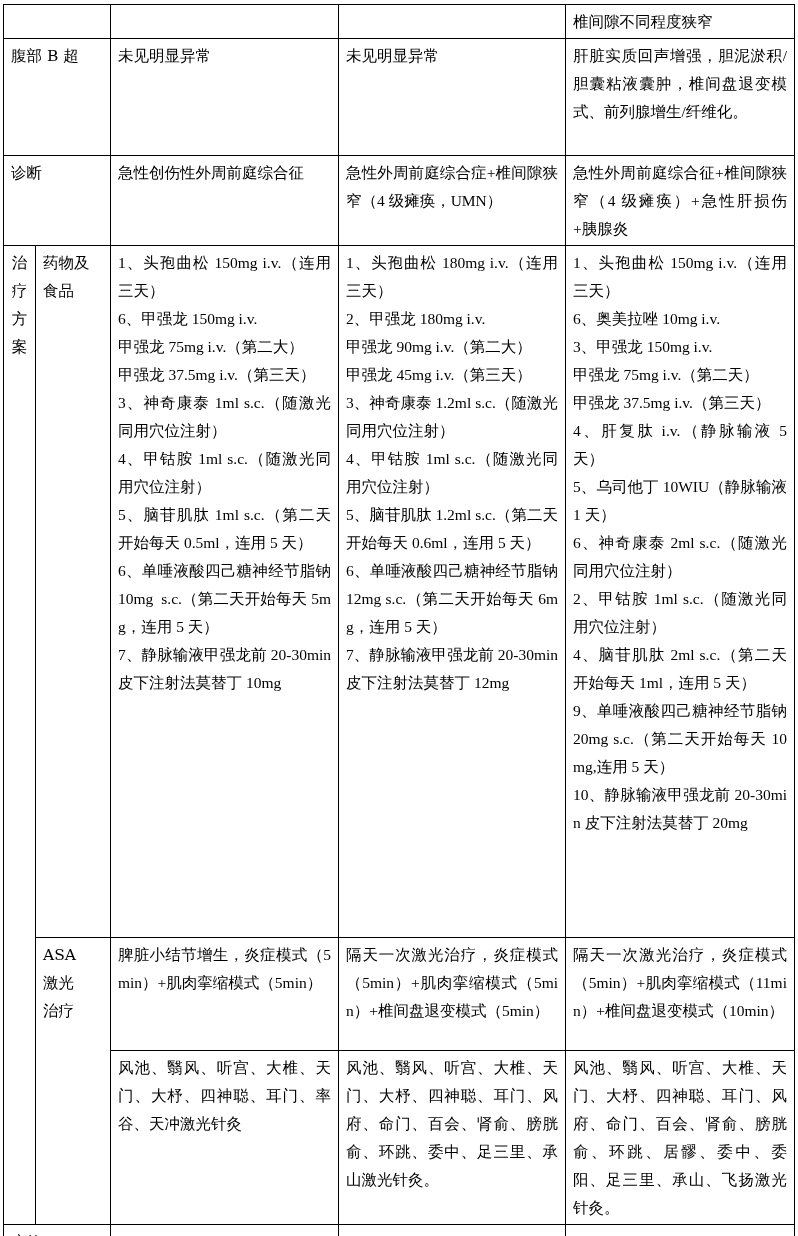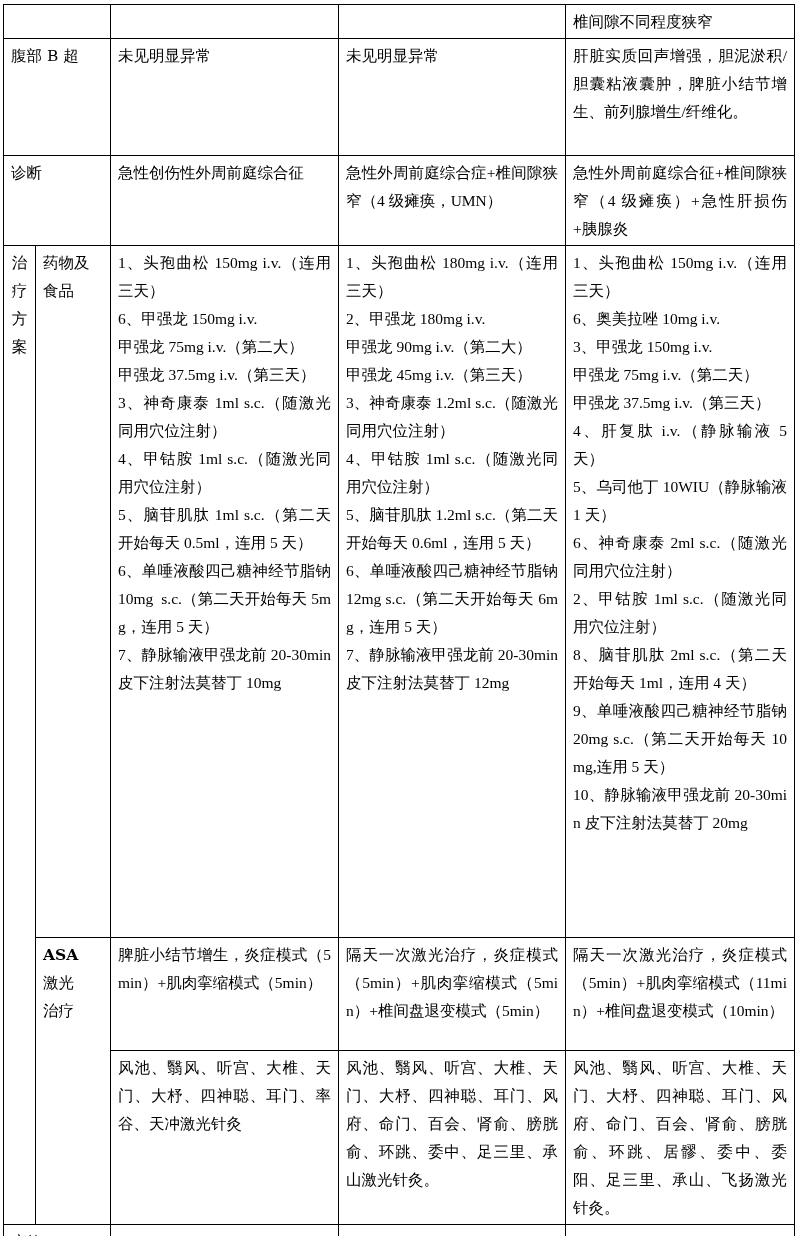--- a/index.html
+++ b/index.html
@@ -30,21 +30,21 @@
       <td colspan="2"></td>
       <td></td>
       <td></td>
       <td class="just">椎间隙不同程度狭窄</td>
     </tr>
 
     <tr style="height:117px">
       <td colspan="2">腹部 B 超</td>
       <td>未见明显异常</td>
       <td>未见明显异常</td>
-      <td class="just">肝脏实质回声增强，胆泥淤积/胆囊粘液囊肿，脾脏小结节增生、前列腺增生/纤维化。</td>
+      <td class="just">肝脏实质回声增强，胆泥淤积/胆囊粘液囊肿，椎间盘退变模式、前列腺增生/纤维化。</td>
     </tr>
 
     <tr style="height:85px">
       <td colspan="2">诊断</td>
       <td class="just">急性创伤性外周前庭综合征</td>
       <td class="just">急性外周前庭综合症+椎间隙狭窄（4 级瘫痪，UMN）</td>
       <td class="just">急性外周前庭综合征+椎间隙狭窄（4 级瘫痪）+急性肝损伤+胰腺炎</td>
     </tr>
 
     <tr style="height:692px">
@@ -80,29 +80,29 @@
       <td class="just">
         <span class="line">1、头孢曲松 150mg i.v.（连用三天）</span>
         <span class="line">6、奥美拉唑 10mg i.v.</span>
         <span class="line">3、甲强龙 150mg i.v.</span>
         <span class="line">甲强龙 75mg i.v.（第二天）</span>
         <span class="line">甲强龙 37.5mg i.v.（第三天）</span>
         <span class="line">4、肝复肽 i.v.（静脉输液 5 天）</span>
         <span class="line">5、乌司他丁 10WIU（静脉输液 1 天）</span>
         <span class="line">6、神奇康泰 2ml s.c.（随激光同用穴位注射）</span>
         <span class="line">2、甲钴胺 1ml s.c.（随激光同用穴位注射）</span>
-        <span class="line">8、脑苷肌肽 2ml s.c.（第二天开始每天 1ml，连用 4 天）</span>
+        <span class="line">4、脑苷肌肽 2ml s.c.（第二天开始每天 1ml，连用 5 天）</span>
         <span class="line">9、单唾液酸四己糖神经节脂钠 20mg s.c.（第二天开始每天 10mg,连用 5 天）</span>
         <span class="line">10、静脉输液甲强龙前 20-30min 皮下注射法莫替丁 20mg</span>
       </td>
     </tr>
 
     <tr style="height:113px">
       <td rowspan="2">
-        <span class="line" style="font-weight:bold">ASA</span>
+        <span class="line" style="font-weight:normal">ASA</span>
         <span class="line">激光</span>
         <span class="line">治疗</span>
       </td>
       <td class="just">脾脏小结节增生，炎症模式（5min）+肌肉挛缩模式（5min）</td>
       <td class="just">隔天一次激光治疗，炎症模式（5min）+肌肉挛缩模式（5min）+椎间盘退变模式（5min）</td>
       <td class="just">隔天一次激光治疗，炎症模式（5min）+肌肉挛缩模式（11min）+椎间盘退变模式（10min）</td>
     </tr>
 
     <tr style="height:168px">
       <td class="just">风池、翳风、听宫、大椎、天门、大杼、四神聪、耳门、率谷、天冲激光针灸</td>

